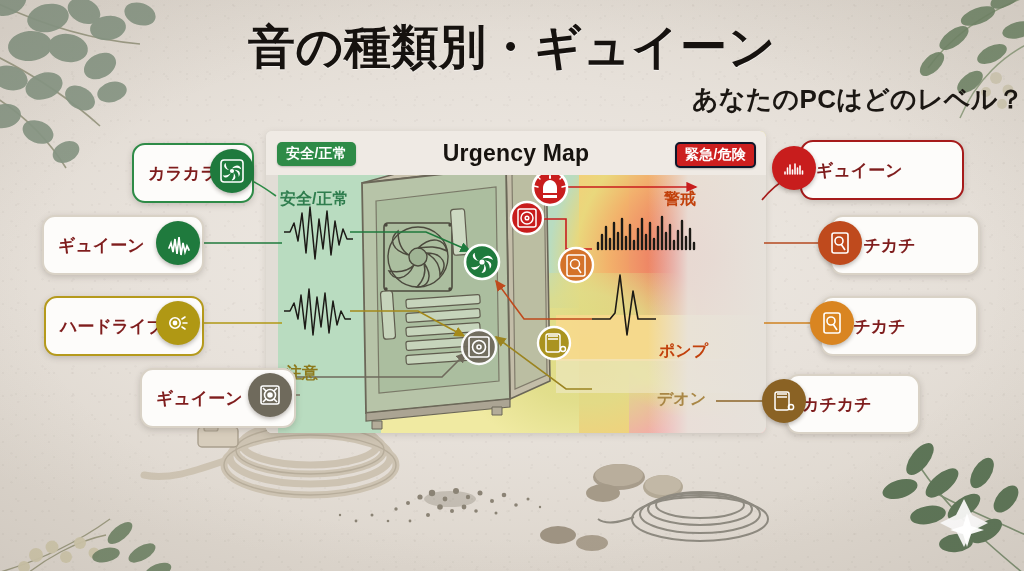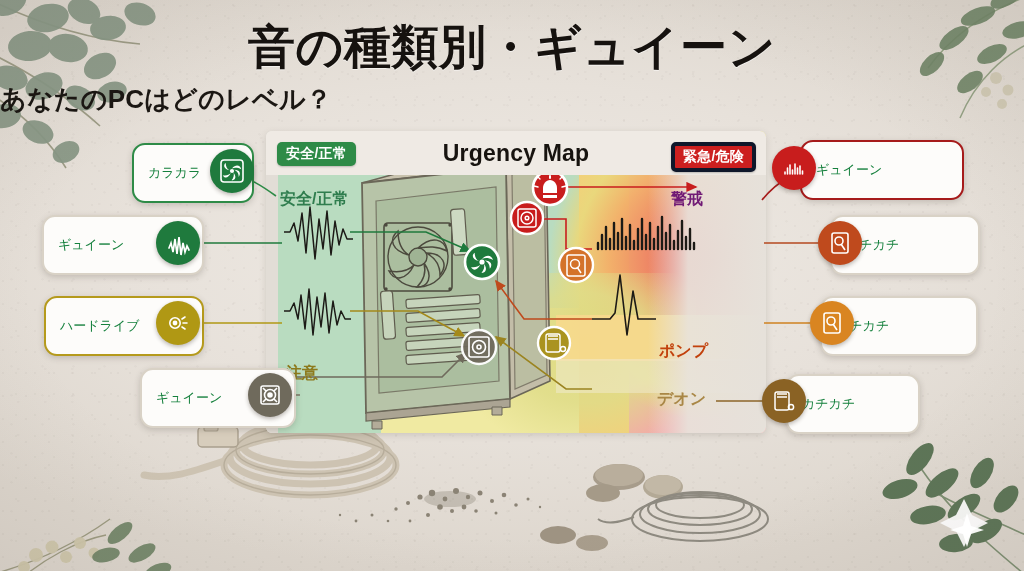--- a/index.html
+++ b/index.html
@@ -36,21 +36,21 @@
   .deco svg{display:block;overflow:visible;}
 
   
   .title{
     position:absolute;left:0;right:0;top:22px;text-align:center;
     font-size:47px;line-height:1.06;font-weight:bold;color:#16120f;
     letter-spacing:.5px;
     text-shadow:0 1px 0 rgba(255,255,255,.55);
   }
   .subtitle{
-    position:absolute;left:0;right:0;top:82px;text-align:left;
+    position:absolute;left:0;right:0;top:82px;text-align:right;
     font-size:26px;font-weight:bold;color:#1b1713;letter-spacing:.3px;
   }
 
   
   .map{
     position:absolute;left:266px;top:131px;width:500px;height:302px;
     border-radius:6px;overflow:hidden;
     background:#efeae4;
     box-shadow:0 2px 7px rgba(80,70,60,.17);
   }
@@ -61,21 +61,21 @@
   .map-title{
     position:absolute;left:0;right:0;top:9px;text-align:center;
     font-size:23px;font-weight:bold;color:#17130f;letter-spacing:.2px;
   }
   .badge{
     position:absolute;top:11px;border-radius:5px;color:#fff;
     font-size:14px;font-weight:bold;padding:3px 9px 4px;
     letter-spacing:.2px;line-height:1.2;
   }
   .badge.safe{left:11px;background:#2e8b47;box-shadow:0 1px 2px rgba(0,0,0,.22);}
-  .badge.danger{right:10px;background:#cc1f1f;box-shadow:0 1px 2px rgba(0,0,0,.22);border:4px solid #0f172a;padding:2px 8px 3px;}
+  .badge.danger{right:10px;background:#cc1f1f;box-shadow:0 1px 2px rgba(0,0,0,.22);border:2px solid #0f172a;padding:2px 8px 3px;}
 
   
   .zones{position:absolute;left:0;top:42px;width:100%;height:260px;}
   .z{position:absolute;top:0;height:100%;}
   .z1{left:0;width:12px;background:#e2ddd6;}
   .z2{left:12px;width:103px;background:#b9dcc0;}
   .z3{left:115px;width:198px;background:#f0eaa2;}
   .z3g{left:115px;width:198px;height:52%;background:#b9dcc0;}
   .z4{left:313px;width:50px;background:#f4cf7a;}
   .z5{left:363px;width:137px;background:#f3a9a9;}
@@ -101,38 +101,38 @@
   }
   .right-gray{
     position:absolute;right:0;top:0;width:118px;height:100%;
     background:linear-gradient(90deg,rgba(232,227,220,0) 0%, rgba(232,227,220,.92) 34%, #e6e1da 100%);
   }
 
   
   .ztext{position:absolute;font-weight:bold;z-index:5;white-space:nowrap;}
   .ztext.safe{left:14px;top:58px;font-size:16px;color:#2f7d4e;}
   .ztext.caution{left:20px;top:232px;font-size:16px;color:#8d7a1d;}
-  .ztext.alert{right:63px;top:58px;font-size:16px;color:#701a75;}
+  .ztext.alert{right:70px;top:58px;font-size:16px;color:#c2410c;}
   .ztext.pump{right:58px;top:210px;font-size:16px;color:#c2410c;}
   .ztext.deon{right:60px;top:258px;font-size:16px;color:#a98746;}
 
   
   .vec{position:absolute;left:0;top:0;width:100%;height:100%;z-index:4;}
   .connectors{position:absolute;left:0;top:0;width:1024px;height:571px;z-index:3;pointer-events:none;}
 
   
   .callout{
     position:absolute;z-index:8;
     display:flex;align-items:center;
     background:#fdfcfa;border-radius:13px;
     box-shadow:0 2px 6px rgba(70,60,50,.22);
     height:56px;
   }
   .callout .txt{
-    font-size:13px;font-weight:normal;color:#15803d;white-space:nowrap;
+    font-size:17px;font-weight:bold;color:#7f1d1d;white-space:nowrap;
     padding:0 14px;
   }
   .chip{
     position:absolute;width:44px;height:44px;border-radius:50%;
     display:flex;align-items:center;justify-content:center;
     box-shadow:0 2px 4px rgba(40,30,20,.3);
     z-index:9;
   }
   .chip svg{width:26px;height:26px;}
 

